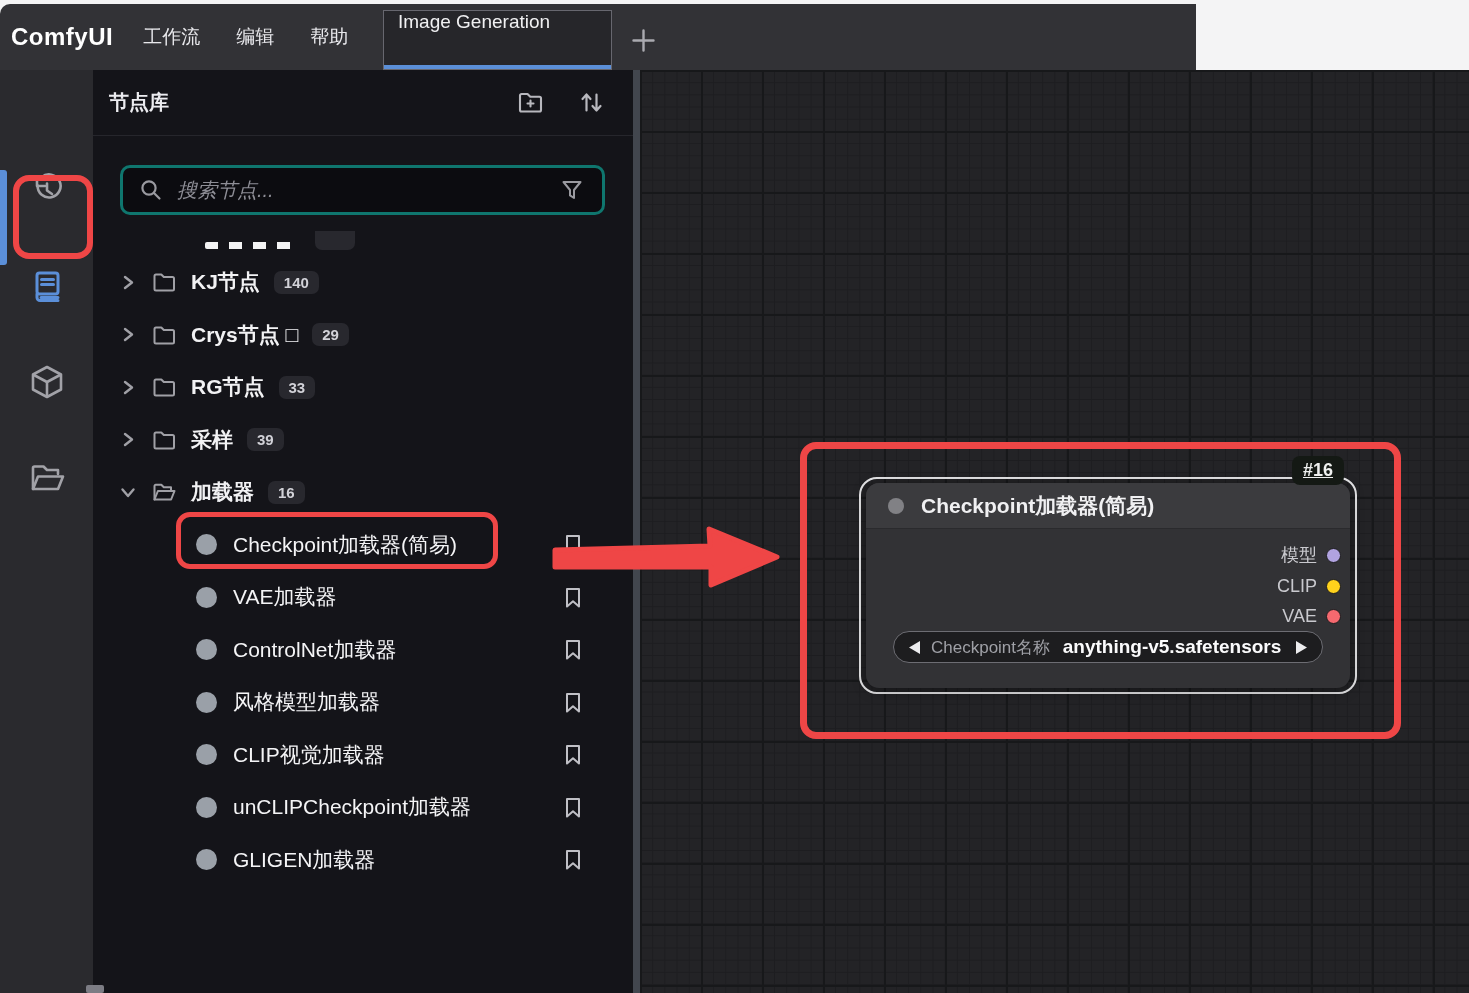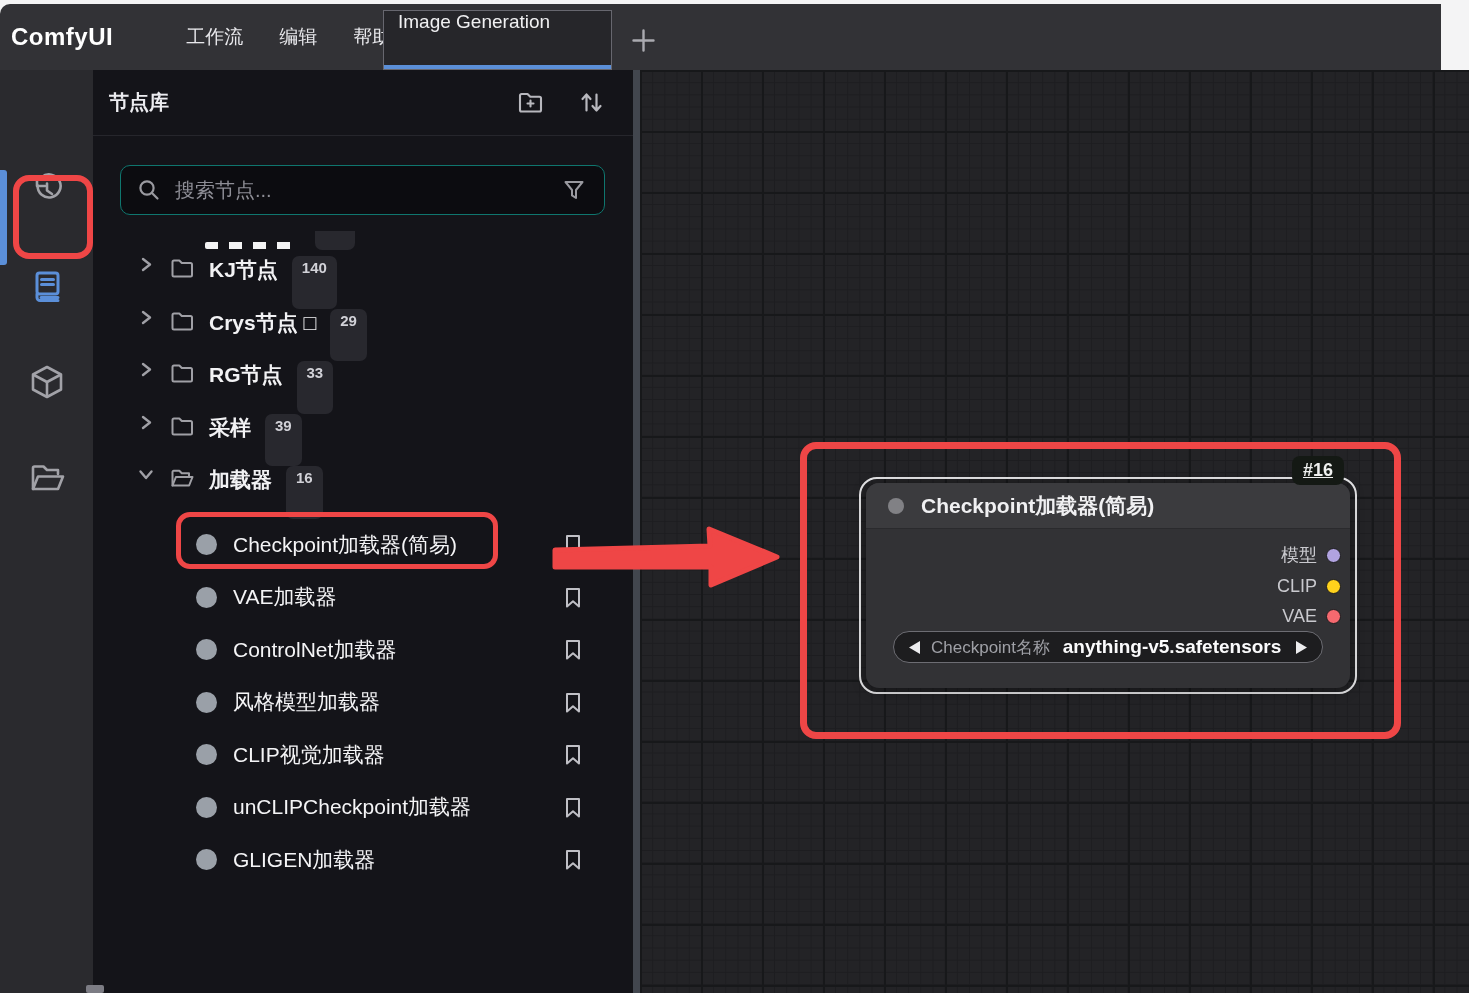--- a/index.html
+++ b/index.html
@@ -1,48 +1,48 @@
 <!DOCTYPE html>
 <html><head>
 <meta charset="utf-8">
 <style>
   * { margin:0; padding:0; box-sizing:border-box; }
   html,body { width:1469px; height:993px; background:#f4f4f5; font-family:"Liberation Sans", sans-serif; overflow:hidden; }
   .stage { position:relative; width:1469px; height:993px; background:#f4f4f5; }
 
   
-  .topbar { position:absolute; left:0; top:4px; width:1441px; height:66px; background:#323236; border-top-left-radius:10px; display:flex; align-items:center;gap:43px; }
+  .topbar { position:absolute; left:0; top:4px; width:1196px; height:66px; background:#323236; border-top-left-radius:10px; display:flex; align-items:center; }
   .logo { color:#ffffff; font-size:24px; font-weight:bold; margin-left:11px; letter-spacing:.5px; }
   .menu { display:flex; margin-left:30px; gap:36px; }
   .menu-item { color:#e8e8ec; font-size:19px; cursor:default; }
   .tab { position:absolute; left:383px; top:6px; width:229px; height:60px; background:#26262a; border:1px solid #67676f; display:flex; }
   .tab-label { color:#f0f0f2; font-size:19px; margin-left:14px; }
   .tab-underline { position:absolute; left:0; bottom:0; width:100%; height:4px; background:#5b8fd8; }
   .newtab { position:absolute; left:627px; top:20px; width:32px; height:32px; display:flex; align-items:center; justify-content:center; }
 
   
   .rail { position:absolute; left:0; top:70px; width:93px; height:923px; background:#2a2a2e; }
   .rail-item { position:absolute; left:0; width:93px; height:64px; display:flex; align-items:center; justify-content:center; }
   .active-bar { position:absolute; left:0; top:100px; width:7px; height:95px; background:#5b8fd9; border-radius:0 3px 3px 0; }
 
   
   .panel { position:absolute; left:93px; top:70px; width:540px; height:923px; background:#141419; overflow:hidden; }
   .panel-header { position:absolute; left:0; top:0; width:100%; height:66px; border-bottom:1px solid #26262c; display:flex; align-items:center; }
   .panel-title { color:#ececf0; font-size:20px; font-weight:600; margin-left:16px; }
   .panel-header-icons { position:absolute; right:28px; display:flex; gap:34px; align-items:center; }
-  .searchbox { position:absolute; left:27px; top:95px; width:485px; height:50px; background:#0c0c10; border:1px solid #0f766e; border-radius:10px; display:flex; align-items:center; }
+  .searchbox { position:absolute; left:27px; top:95px; width:485px; height:50px; background:#0c0c10; border:3px solid #0f766e; border-radius:10px; display:flex; align-items:center;font-style:italic; }
   .search-ph { color:#8e8e96; font-size:20px; margin-left:14px; flex:1; }
   .searchbox .mag { margin-left:16px; }
   .searchbox .funnel { margin-right:18px; }
 
   .tree { position:absolute; left:0; top:155px; width:100%; bottom:0; overflow:hidden; }
   .row-clipped { position:relative; height:31px; overflow:hidden; }
   .glyph-frags { position:absolute; left:112px; bottom:7px; width:92px; height:7px; background:repeating-linear-gradient(90deg,#ffffff 0 13px, transparent 13px 24px); border-radius:2px; opacity:.95; }
   .badge-clipped { position:absolute; left:222px; top:6px; width:40px; height:19px; background:#28282e; border-radius:0 0 7px 7px; }
-  .trow { height:52.5px; display:flex; padding-left:45px; }
+  .trow { height:52.5px; display:flex; align-items:center; padding-left:27px; }
   .trow .chev { width:16px; display:flex; margin-right:16px; }
   .trow .fold { width:24px; display:flex; margin-right:15px; }
   .cat-label { color:#f2f2f4; font-size:21px; font-weight:600; white-space:nowrap; }
   .count-badge { margin-left:14px; background:#28282e; border-radius:7px; padding:3px 10px; color:#d2d2d8; font-size:15px; font-weight:bold; }
   .nrow { height:52.5px; display:flex; align-items:center; padding-left:103px; padding-right:49px; }
   .node-dot { width:21px; height:21px; border-radius:50%; background:#9aa0a8; margin-right:16px; flex:none; }
   .node-label { color:#f4f4f6; font-size:21px; font-weight:500; white-space:nowrap; }
   .bm { margin-left:auto; display:flex; }
   .panel-scroll-nub { position:absolute; left:86px; top:985px; width:18px; height:8px; background:#7c7c84; border-radius:2px; z-index:5; }
 

